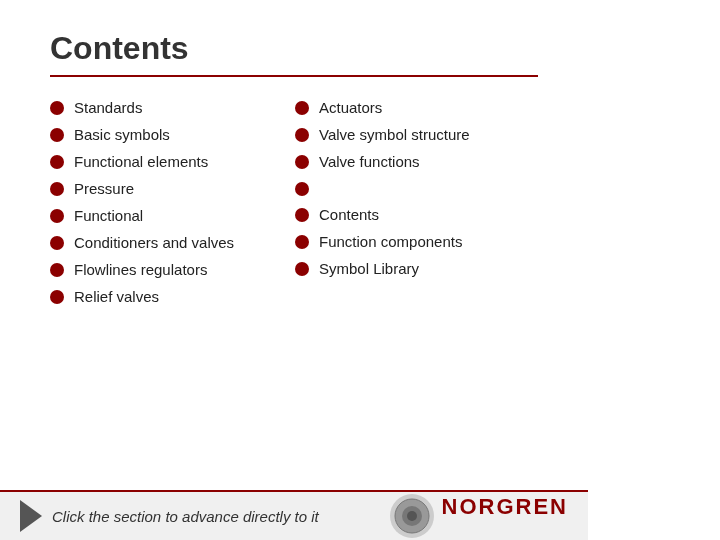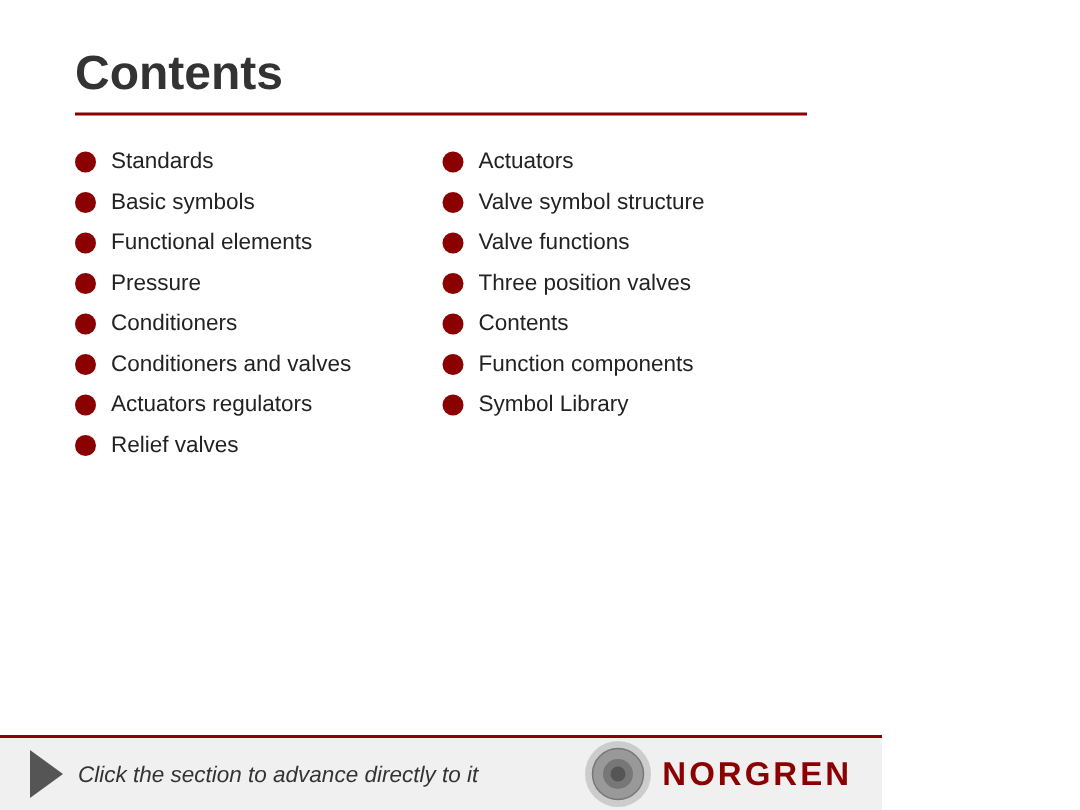--- a/index.html
+++ b/index.html
@@ -88,21 +88,21 @@
     }
 
     .footer-text {
       font-size: 15px;
       color: #333333;
       font-style: italic;
     }
 
     .logo-area {
       display: flex;
-      align-items: center;
+      align-items: flex-start;
       gap: 8px;
     }
 
     .logo-circle {
       width: 44px;
       height: 44px;
       border-radius: 50%;
       background: #cccccc;
       display: flex;
       align-items: center;
@@ -144,29 +144,29 @@
         <div class="list-item">
           <div class="bullet"></div>
           <span>Functional elements</span>
         </div>
         <div class="list-item">
           <div class="bullet"></div>
           <span>Pressure</span>
         </div>
         <div class="list-item">
           <div class="bullet"></div>
-          <span>Conditioners</span>
+          <span>Functional</span>
         </div>
         <div class="list-item">
           <div class="bullet"></div>
           <span>Conditioners and valves</span>
         </div>
         <div class="list-item">
           <div class="bullet"></div>
-          <span>Actuators regulators</span>
+          <span>Flowlines regulators</span>
         </div>
         <div class="list-item">
           <div class="bullet"></div>
           <span>Relief valves</span>
         </div>
       </div>
 
     <div class="column">
     <div class="list-item">
           <div class="bullet"></div>
@@ -175,21 +175,20 @@
         <div class="list-item">
           <div class="bullet"></div>
           <span>Valve symbol structure</span>
         </div>
         <div class="list-item">
           <div class="bullet"></div>
           <span>Valve functions</span>
         </div>
         <div class="list-item">
           <div class="bullet"></div>
-          <span>Three position valves</span>
         </div>
         <div class="list-item">
           <div class="bullet"></div>
           <span>Contents</span>
         </div>
         <div class="list-item">
           <div class="bullet"></div>
           <span>Function components</span>
         </div>
         <div class="list-item">

